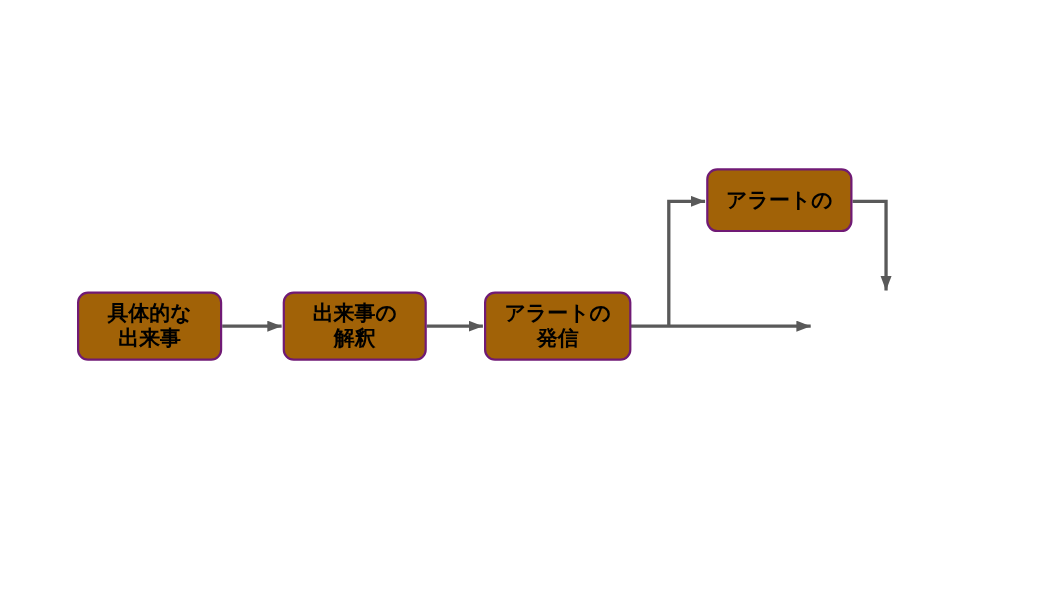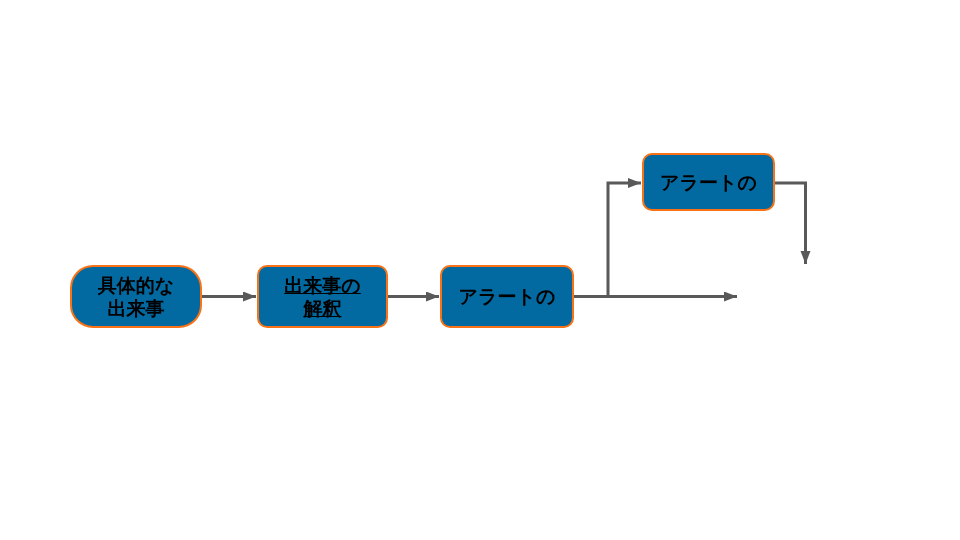--- a/index.html
+++ b/index.html
@@ -18,41 +18,41 @@
   #edges-svg {
     position: absolute;
     left: 0;
     top: 0;
     width: 960px;
     height: 540px;
   }
   .node {
     position: absolute;
     box-sizing: border-box;
-    background: #0369a1;
-    border: 2px solid #f97316;
+    background: #a16207;
+    border: 2px solid #701a75;
     border-radius: 10px;
     display: flex;
     align-items: center;
     justify-content: center;
     text-align: center;
   }
   .node-label {
     font-size: 19px;
     font-weight: bold;
     color: #000000;
     line-height: 23px;
     white-space: nowrap;
   }
   .node-label span {
     display: block;
   }
   
-  #node-concrete-event      { left: 70px;  top: 265px; width: 132px; height: 63px; border-radius: 23px; }
-  #node-event-interpretation{ left: 257px; top: 265px; width: 131px; height: 63px; text-decoration: underline; }
+  #node-concrete-event      { left: 70px;  top: 265px; width: 132px; height: 63px; }
+  #node-event-interpretation{ left: 257px; top: 265px; width: 131px; height: 63px; }
   #node-alert-sending       { left: 440px; top: 265px; width: 134px; height: 63px; }
   #node-received-alert      { left: 738px; top: 265px; width: 137px; height: 61px; }
   #node-alert-relay         { left: 642px; top: 153px; width: 133px; height: 58px; }
 </style>
 </head>
 <body>
 
 <div id="canvas">
 
   <svg id="edges-svg" viewBox="0 0 960 540" xmlns="http://www.w3.org/2000/svg">
@@ -78,20 +78,21 @@
   <div class="node" id="node-event-interpretation">
     <div class="node-label">
       <span>出来事の</span>
       <span>解釈</span>
     </div>
   </div>
 
   <div class="node" id="node-alert-sending">
     <div class="node-label">
       <span>アラートの</span>
+      <span>発信</span>
     </div>
   </div>
 
   <div class="node" id="node-alert-relay">
     <div class="node-label">
       <span>アラートの</span>
     </div>
   </div>
 
 

